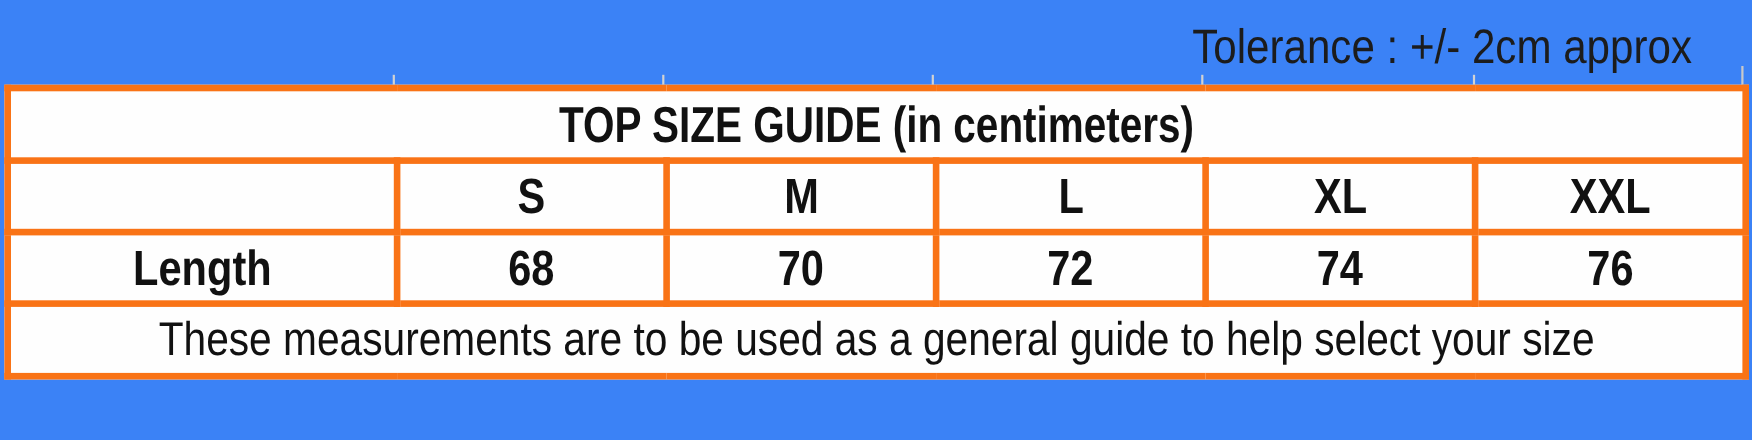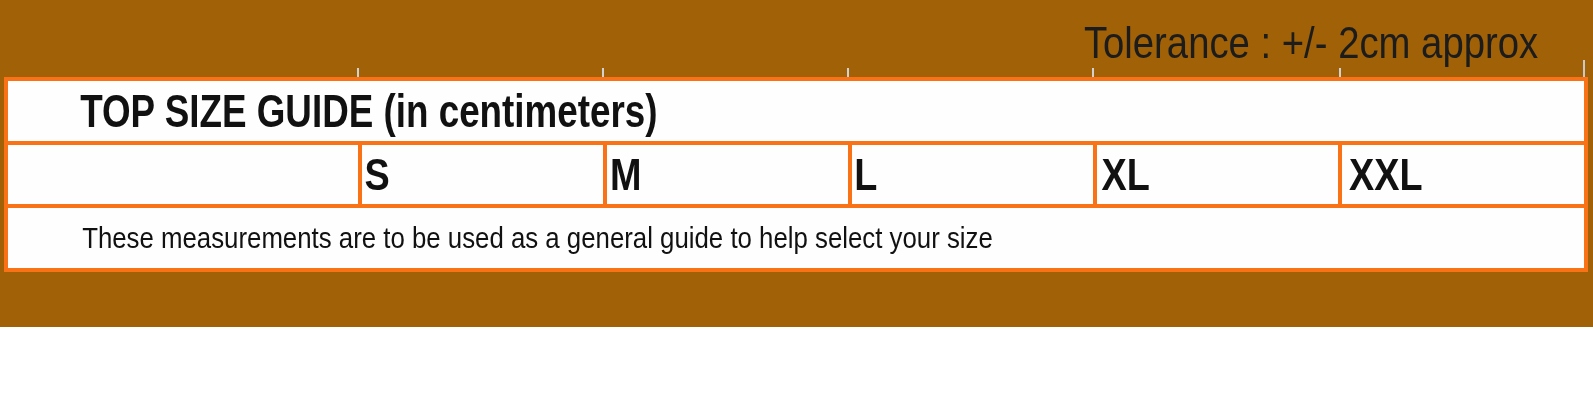--- a/index.html
+++ b/index.html
@@ -4,22 +4,22 @@
 <style>
   html, body { margin: 0; padding: 0; }
   body {
     width: 1593px; height: 400px;
     background: #ffffff;
     font-family: "Liberation Sans", sans-serif;
     color: #141414;
   }
   .canvas {
     position: relative;
-    width: 1593px; height: 327px;
-    background: #a16207;
+    width: 1593px; height: 400px;
+    background: #3b82f6;
     overflow: hidden;
   }
 
   
   .tolerance {
     position: absolute;
     top: 18px; right: 55px;
     font-size: 44px;
     font-weight: 400;
     color: #1c1c1c;
@@ -36,33 +36,33 @@
   table.size-table {
     position: absolute;
     left: 4px; top: 77px;
     width: 1582px;
     border-collapse: collapse;
     table-layout: fixed;
     background: #fefefe;
     border: 3px solid #1f1f1f;
   }
   table.size-table td {
-    border: 4px solid #f97316;
+    border: 6px solid #f97316;
     padding: 0;
-    text-align: left;
+    text-align: center;
     vertical-align: middle;
     font-weight: 700;
     font-size: 45px;
     color: #111111;
     overflow: hidden;
   }
   tr.title-row td { height: 60px; font-size: 46px; }
   tr.head-row  td { height: 59px; }
   tr.body-row  td { height: 59px; }
-  tr.foot-row  td { height: 60px; font-weight: 400; font-size: 30px; }
+  tr.foot-row  td { height: 60px; font-weight: 400; font-size: 43px; }
 
   
   .tick {
     position: absolute;
     top: 68px; width: 2px; height: 9px;
     background: #d2d2d2;
   }
   .tick-tall { top: 60px; height: 17px; background: #c9c9c9; }
 </style>
 </head>
@@ -109,20 +109,40 @@
         <td>
           <span class="cx">L</span>
         </td>
         <td>
           <span class="cx">XL</span>
         </td>
         <td>
           <span class="cx">XXL</span>
         </td>
       </tr>
+      <tr class="body-row">
+        <td>
+          <span class="cx">Length</span>
+        </td>
+        <td>
+          <span class="cx">68</span>
+        </td>
+        <td>
+          <span class="cx">70</span>
+        </td>
+        <td>
+          <span class="cx">72</span>
+        </td>
+        <td>
+          <span class="cx">74</span>
+        </td>
+        <td>
+          <span class="cx">76</span>
+        </td>
+      </tr>
       <tr class="foot-row">
         <td colspan="6">
           <span class="cx cx-f">These measurements are to be used as a general guide to help select your size</span>
         </td>
       </tr>
     </tbody>
   </table>
 
 </div>
 

